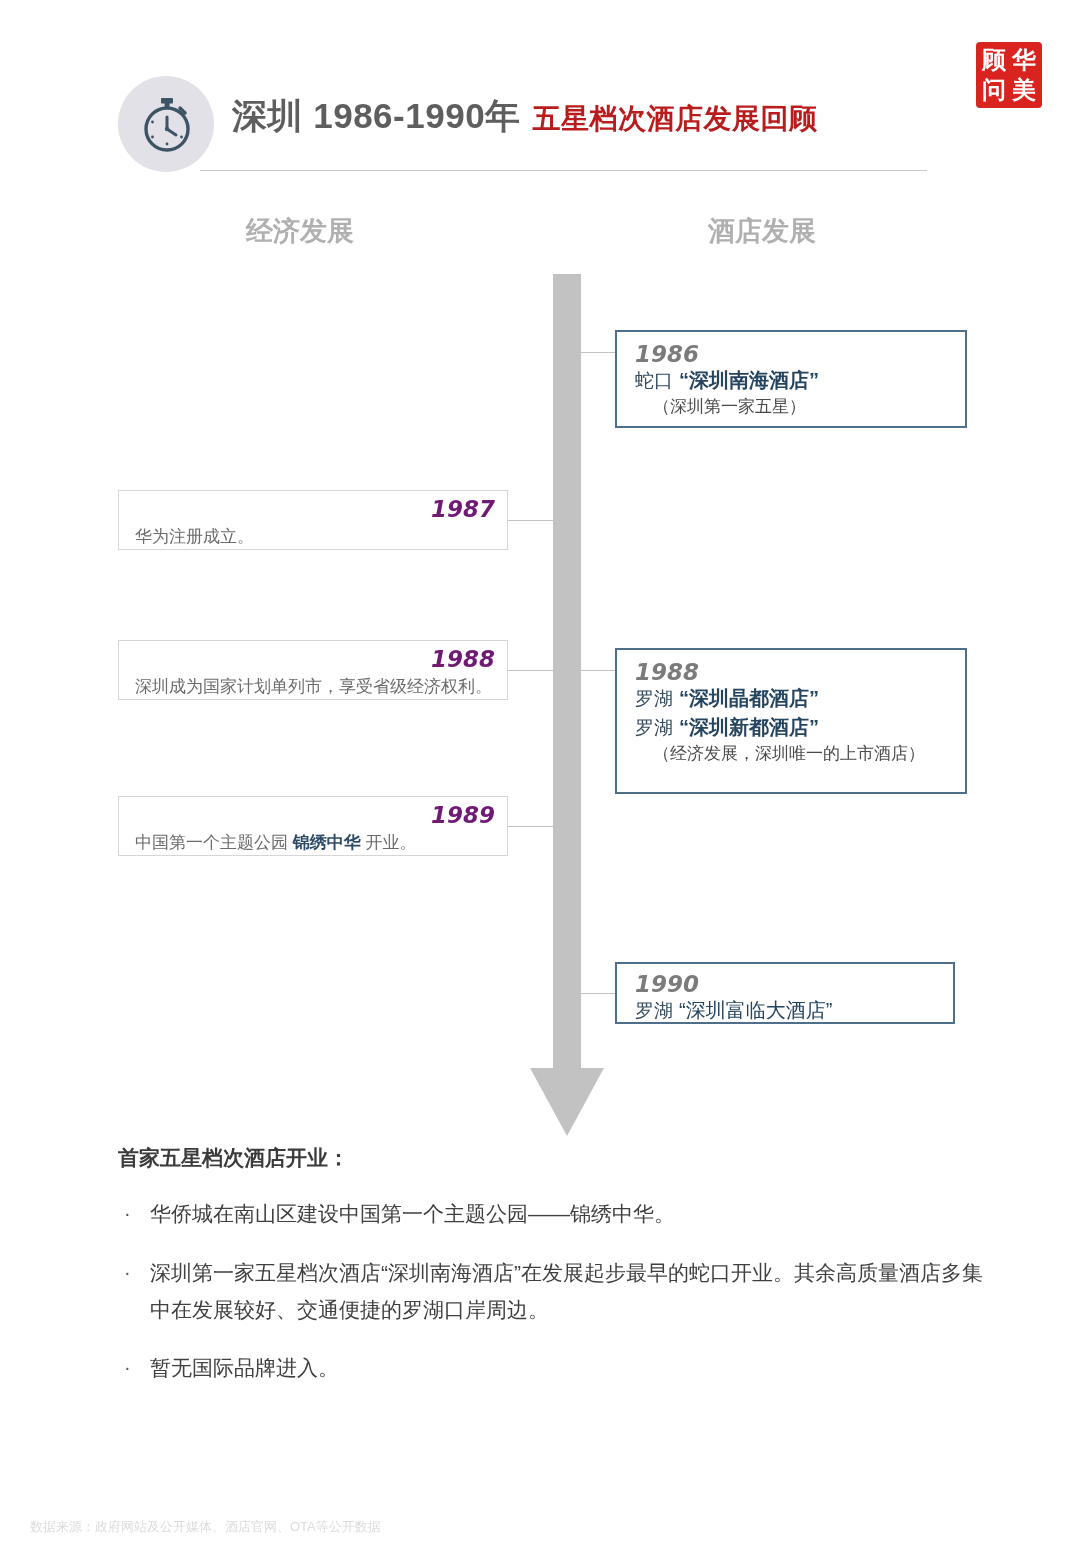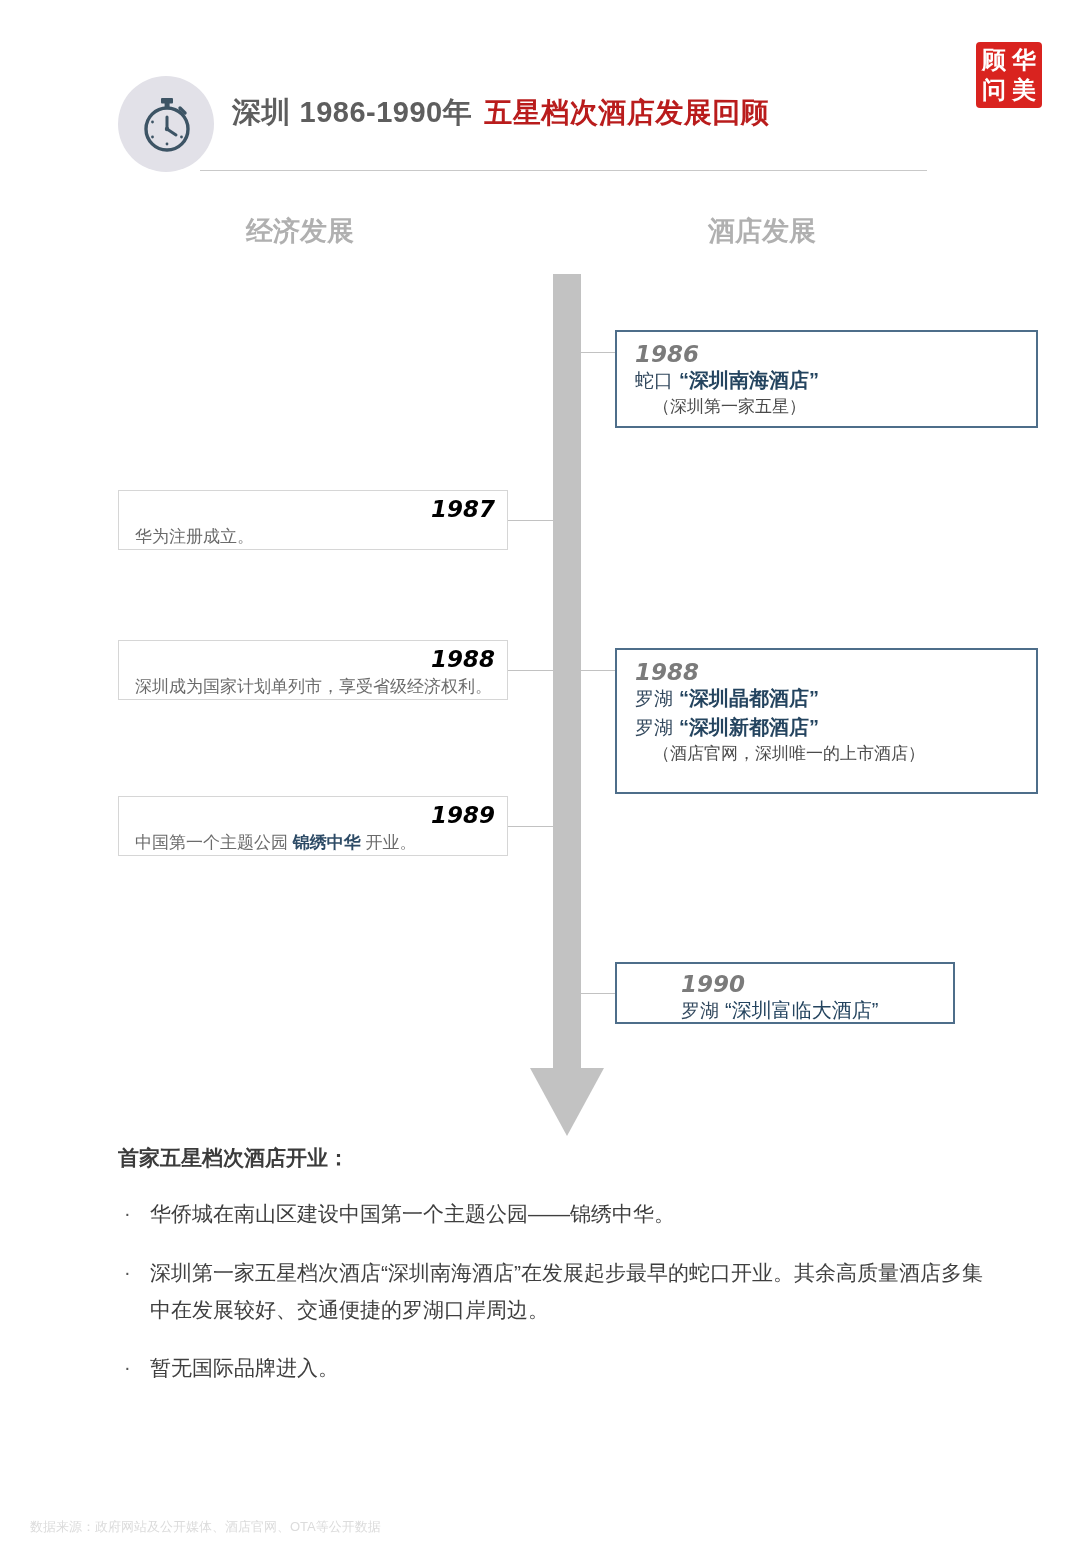--- a/index.html
+++ b/index.html
@@ -31,21 +31,21 @@
   }
   #stopwatch-badge svg { position: absolute; left: 20px; top: 18px; }
 
   #header-title {
     position: absolute;
     left: 232px; top: 98px;
     white-space: nowrap;
     line-height: 1;
   }
   #header-title .t-main {
-    font-size: 29px;
+    font-size: 35px;
     font-weight: bold;
     color: #5e5e5e;
     letter-spacing: 0.5px;
   }
   #header-title .t-sub {
     font-size: 28px;
     font-weight: bold;
     color: #b91c1c;
     margin-left: 12px;
     letter-spacing: 0.5px;
@@ -113,28 +113,28 @@
     background: #ffffff;
   }
   .card.left {
     border: 1px solid #d6d6d6;
     left: 118px;
     width: 390px;
   }
   .card.right {
     border: 2px solid #4e6e8a;
     left: 615px;
-    width: 423px;
+    width: 352px;
   }
   .year {
     font-family: "DejaVu Sans", "Liberation Sans", sans-serif;
     font-style: italic;
     font-weight: bold;
     font-size: 23px;
-    color: #000000;
+    color: #701a75;
     line-height: 1.05;
   }
   .card.left .year { text-align: right; padding-right: 12px; }
   .card.right .year { padding-left: 18px; color: #7b7b7b; }
   .card.left .body {
     font-size: 17px;
     color: #6b6b6b;
     padding-left: 16px;
     line-height: 1.4;
     margin-top: 4px;
@@ -276,31 +276,31 @@
 </div>
 
 <div class="card right" style="top:648px; height:146px; padding-top:10px;">
   <div class="year">1988</div>
   <div class="line-main">
     <span>罗湖</span><span class="hotel">“深圳晶都酒店”</span>
   </div>
   <div class="line-main">
     <span>罗湖</span><span class="hotel">“深圳新都酒店”</span>
   </div>
-  <div class="line-note">（酒店官网，深圳唯一的上市酒店）</div>
+  <div class="line-note">（经济发展，深圳唯一的上市酒店）</div>
 </div>
 
 <div class="card left" style="top:796px; height:60px; padding-top:6px;">
   <div class="year">1989</div>
   <div class="body">
     <span>中国第一个主题公园 </span><span class="em">锦绣中华</span><span> 开业。</span>
   </div>
 </div>
 
-<div class="card right" style="top:962px; height:62px; padding-top:8px; width:340px;padding-left:46px;">
+<div class="card right" style="top:962px; height:62px; padding-top:8px; width:340px;">
   <div class="year">1990</div>
   <div class="line-main plain">
     <span>罗湖</span><span class="hotel">“深圳富临大酒店”</span>
   </div>
 </div>
 
 <div id="notes">
   <div id="notes-heading">首家五星档次酒店开业：</div>
 
   <div class="note-item">

